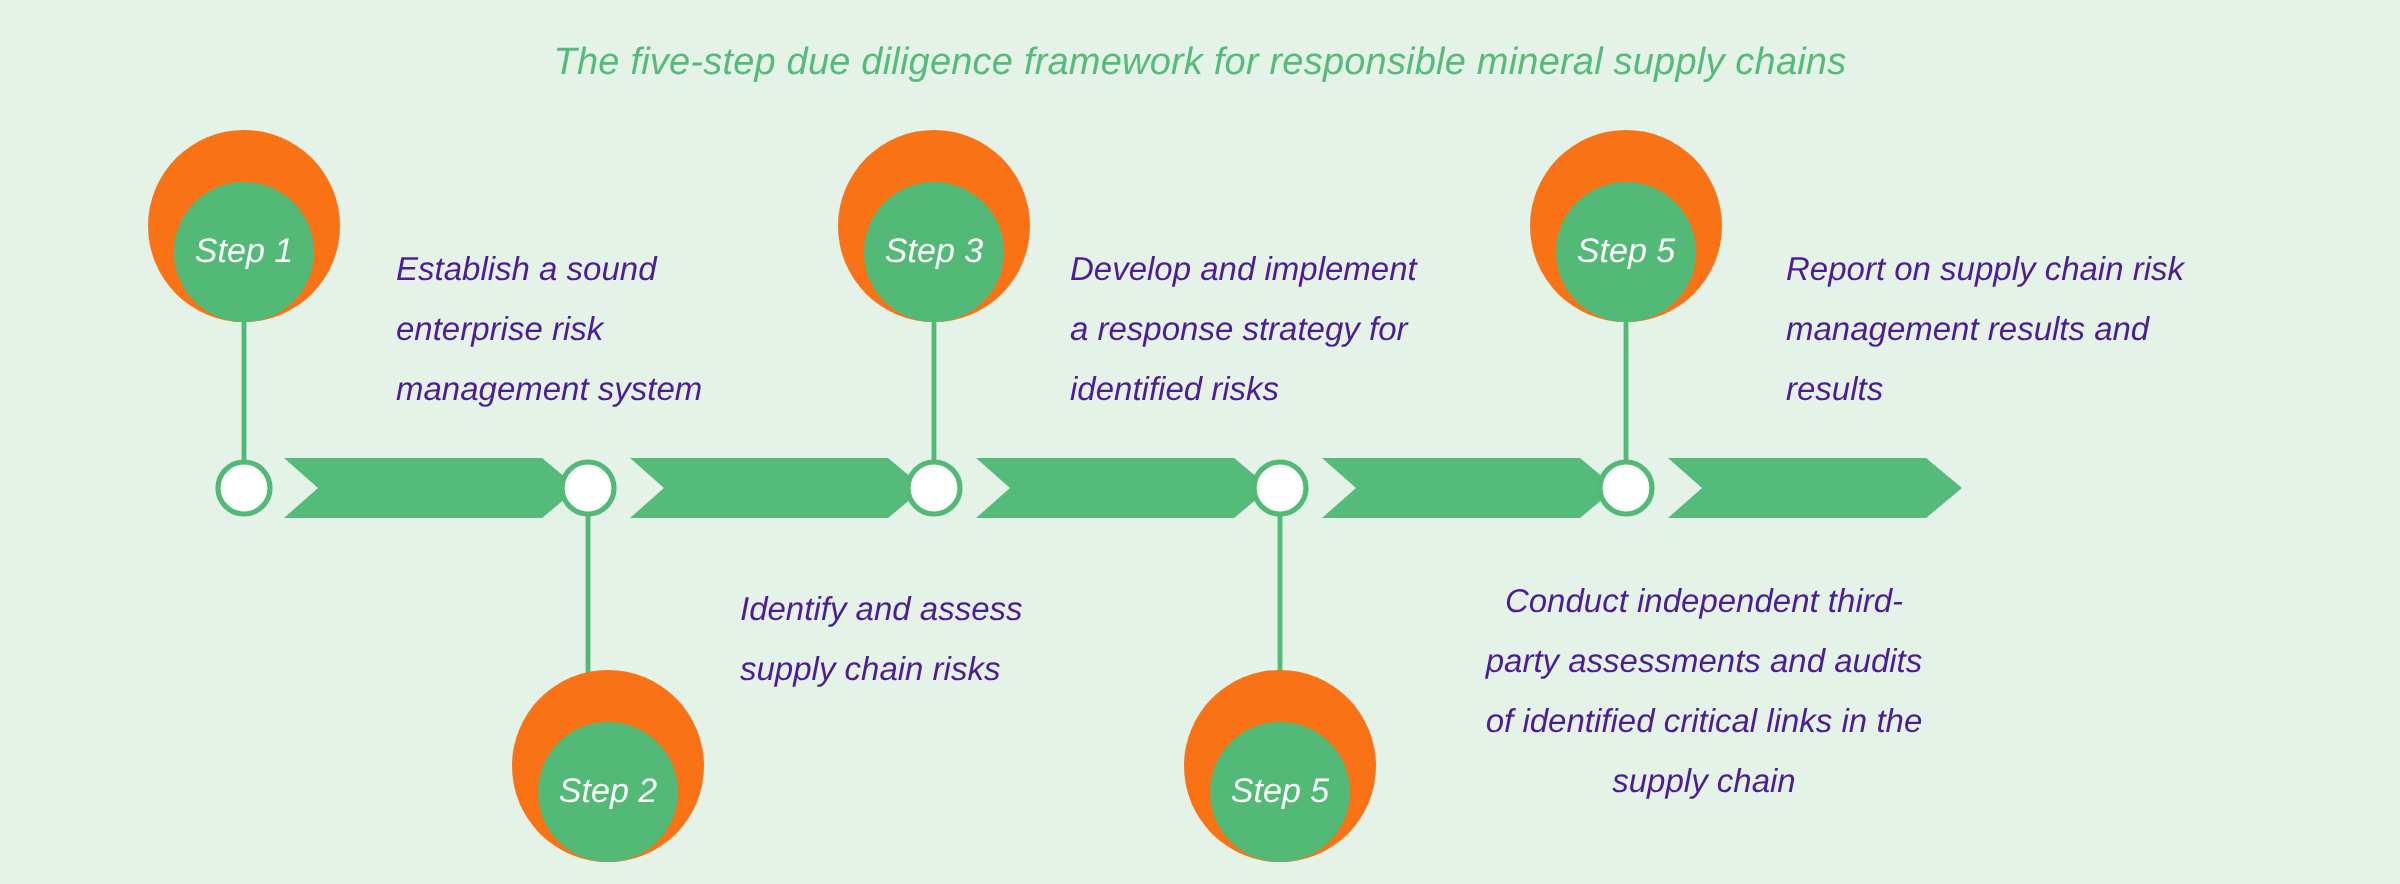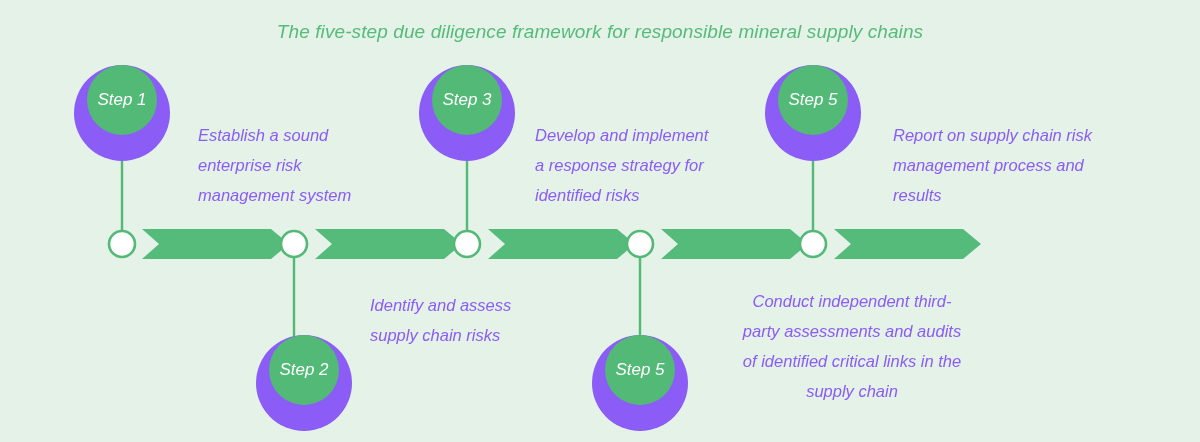--- a/index.html
+++ b/index.html
@@ -40,23 +40,23 @@
     width: 1200px;
     height: 442px;
   }
 
   
   .step-badge {
     position: absolute;
     width: 96px;
     height: 96px;
     border-radius: 50%;
-    background: #8b5cf6;
+    background: #f97316;
     display: flex;
-    align-items: flex-start;
+    align-items: flex-end;
     justify-content: center;
   }
   .step-badge-inner {
     width: 70px;
     height: 70px;
     border-radius: 50%;
     background: #52b977;
     display: flex;
     align-items: center;
     justify-content: center;
@@ -65,21 +65,21 @@
     color: #ffffff;
     font-size: 17px;
     white-space: nowrap;
   }
 
   
   .step-desc {
     position: absolute;
     font-size: 16.5px;
     line-height: 30px;
-    color: #8b5cf6;
+    color: #4c1d95;
   }
 </style>
 </head>
 <body>
 
 <div id="infographic">
 
   <div id="chart-title">The five-step due diligence framework for responsible mineral supply chains</div>
 
   <svg class="timeline-svg" viewBox="0 0 1200 442" xmlns="http://www.w3.org/2000/svg">
@@ -148,17 +148,17 @@
 
   <div class="step-desc" style="left:712px; top:286px; width:280px;text-align:center;">
     <div>Conduct independent third-</div>
     <div>party assessments and audits</div>
     <div>of identified critical links in the</div>
     <div>supply chain</div>
   </div>
 
   <div class="step-desc" style="left:893px; top:120px; width:245px;">
     <div>Report on supply chain risk</div>
-    <div>management process and</div>
+    <div>management results and</div>
     <div>results</div>
   </div>
 
 </div>
 
 </body></html>

